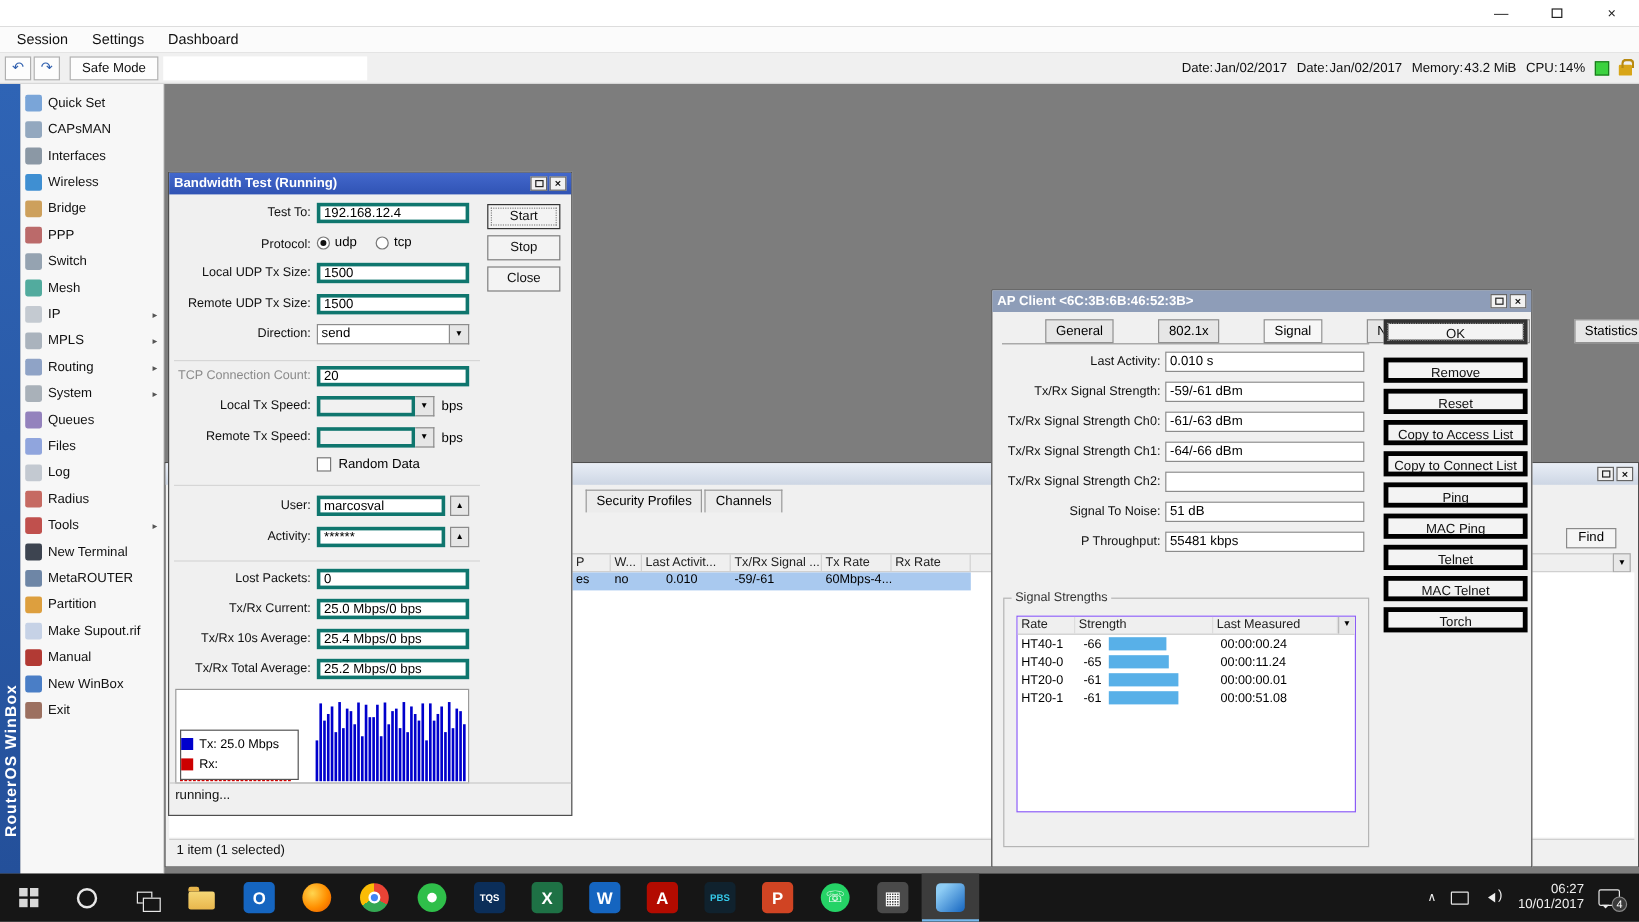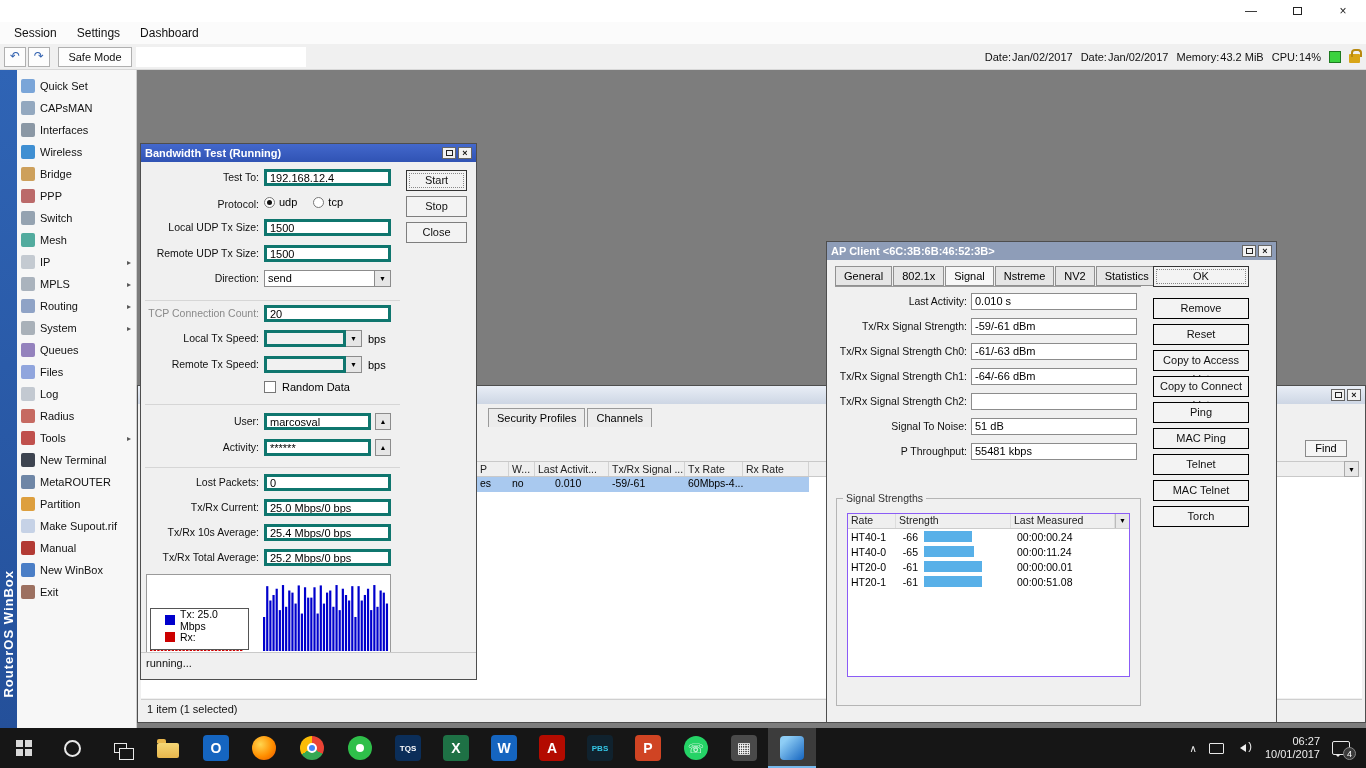--- a/index.html
+++ b/index.html
@@ -51,42 +51,42 @@
   #wifi-chooser{position:absolute;right:6px;top:75px;width:15px;height:16px;font-size:7px;text-align:center;line-height:15px;border:1px solid #aaa;background:#e8e8e8;}
   #wifi-body{position:absolute;left:3px;top:91px;width:1221px;height:221px;background:#ffffff;}
   #wifi-row{position:absolute;left:336px;top:0;height:15px;display:flex;background:#a9c9ef;}
   .wcell{font-size:10.5px;padding:0 3px;white-space:nowrap;overflow:hidden;color:#000;}
   .wcell:nth-child(1){width:32px;} .wcell:nth-child(2){width:26px;} .wcell:nth-child(3){width:74px;padding-left:20px;}
   .wcell:nth-child(4){width:76px;} .wcell:nth-child(5){width:58px;} .wcell:nth-child(6){width:66px;margin-top:22px;}
   #wifi-status{position:absolute;left:3px;bottom:3px;width:1221px;height:20px;border-top:1px solid #cfcfcf;font-size:11px;padding:3px 6px;background:#f0f0f0;color:#111;}
   
   #ap-dlg{position:absolute;left:689px;top:171px;width:451px;height:482px;background:#f0f0f0;border:1px solid #4e4e4e;z-index:2;}
   #ap-tabs{position:absolute;left:8px;top:24px;display:flex;}
-  .tab{border:1px solid #919191;background:#e6e6e6;padding:3px 8px;font-size:11px;margin-right:1px;}
+  .tab{border:1px solid #919191;background:#e6e6e6;padding:3px 8px;font-size:11px;margin-right:1px;margin-left:36px;}
   .tab.active{background:#f7f7f7;position:relative;}
   #ap-tabline{position:absolute;left:8px;top:44px;width:306px;border-top:1px solid #9a9a9a;}
   #ap-fields{position:absolute;left:-10px;top:51px;width:330px;}
   .ap-row{height:25px;display:flex;align-items:flex-start;}
   .ap-label{width:150px;text-align:right;font-size:10.5px;padding-top:2px;white-space:nowrap;color:#111;}
   .ap-value{margin-left:4px;width:166px;height:17px;border:1px solid #8c8c8c;background:#fff;font-size:11px;padding:1px 3px;white-space:nowrap;overflow:hidden;}
   #ap-group{position:absolute;left:9px;top:256px;width:305px;height:208px;border:1px solid #b5b5b5;}
   #ap-group-title{position:absolute;top:-7px;left:6px;background:#f0f0f0;padding:0 3px;font-size:10.5px;color:#333;}
   #sig-table{position:absolute;left:10px;top:14px;width:283px;height:164px;border:1px solid #8b5cf6;background:#fff;overflow:hidden;}
   #sig-head{display:flex;height:15px;background:#efefef;border-bottom:1px solid #ccc;}
   .sig-col{font-size:10.5px;padding:0 3px;border-right:1px solid #ddd;white-space:nowrap;overflow:hidden;color:#222;}
   .sig-col:nth-child(1){width:48px;} .sig-col:nth-child(2){width:115px;} .sig-col:nth-child(3){width:104px;}
   #sig-chooser{width:14px;font-size:7px;text-align:center;line-height:14px;background:#e8e8e8;border-left:1px solid #bbb;}
   .sig-row{display:flex;height:15px;align-items:center;font-size:10.5px;}
   .sr-rate{width:48px;padding-left:3px;}
   .sr-strength{width:115px;display:flex;align-items:center;}
   .sr-num{width:22px;text-align:right;margin-right:6px;}
   .sr-bar{height:11px;background:#58b0e8;display:inline-block;}
   .sr-last{width:104px;padding-left:6px;}
   #ap-buttons{position:absolute;left:326px;top:24px;width:116px;display:flex;flex-direction:column;}
-  .ap-btn{width:96px;height:21px;border:1px solid #000000;background:#f3f3f3;font-size:11px;text-align:center;line-height:19px;margin-bottom:5px;color:#111;}
+  .ap-btn{width:120px;height:21px;border:4px solid #000000;background:#f3f3f3;font-size:11px;text-align:center;line-height:19px;margin-bottom:5px;color:#111;}
   .ap-btn:first-child{border-color:#333;margin-bottom:11px;outline:1px dotted #888;outline-offset:-4px;}
   
   #bw-dlg{position:absolute;left:3px;top:73px;width:337px;height:537px;background:#f0f0f0;border:1px solid #4e4e4e;z-index:3;}
   .bwl{position:absolute;left:0;width:118px;text-align:right;font-size:10.5px;padding-top:2px;white-space:nowrap;color:#111;}
   .bwl.gray{color:#8a8a8a;}
   .bwc{position:absolute;left:123px;display:flex;align-items:center;}
   .bw-in{height:17px;border:3px solid #0f766e;font-size:11px;padding:0 3px;background:#fff;color:#000;width:127px;}
   .bw-in.dis{background:#f1f1f1;}
   .combo-text{width:111px;height:17px;border:1px solid #8c8c8c;background:#fff;font-size:11px;padding:1px 3px;}
   .combo-btn{width:16px;height:17px;border:1px solid #8c8c8c;border-left:none;background:#e6e6e6;font-size:7px;text-align:center;line-height:16px;}
@@ -94,21 +94,21 @@
   .unit{font-size:11px;margin-left:6px;}
   .radio-wrap{display:flex;align-items:center;gap:4px;font-size:11px;margin-right:16px;}
   .rb{width:11px;height:11px;border:1px solid #777;border-radius:50%;background:#fff;position:relative;}
   .rb.on::after{content:"";position:absolute;inset:2px;background:#111;border-radius:50%;}
   .cb{width:12px;height:12px;border:1px solid #777;background:#fff;margin-right:6px;}
   .bw-sep{position:absolute;left:4px;width:255px;border-top:1px solid #d6d6d6;}
   #bw-buttons{position:absolute;left:265px;top:26px;display:flex;flex-direction:column;gap:5px;}
   .bw-btn{width:61px;height:21px;border:1px solid #7e7e7e;background:#f3f3f3;font-size:11px;text-align:center;line-height:19px;color:#111;}
   .bw-btn:first-child{border-color:#333;outline:1px dotted #888;outline-offset:-4px;}
   #bw-graph{position:absolute;left:5px;top:430px;width:245px;height:79px;background:#fff;border:1px solid #9a9a9a;}
-  #bw-legend{position:absolute;left:3px;top:33px;width:99px;height:42px;background:#fff;border:1px solid #555;font-size:10.5px;padding:2px 14px;}
+  #bw-legend{position:absolute;left:3px;top:33px;width:99px;height:42px;background:#fff;border:1px solid #555;font-size:10.5px;padding:2px 0;}
   .lg-row{display:flex;align-items:center;gap:5px;height:17px;}
   .lg-sq{width:10px;height:10px;background:#888;flex:none;}
   #bw-statusbar{position:absolute;left:0;top:508px;width:335px;height:28px;border-top:1px solid #c9c9c9;font-size:11px;padding:4px 5px;color:#111;}
   
   #taskbar{position:absolute;left:0;top:728px;width:1366px;height:40px;background:#161616;display:flex;align-items:stretch;z-index:9;}
   .slot{width:48px;display:flex;align-items:center;justify-content:center;flex:none;}
   .slot.active{background:#3c3c3c;box-shadow:inset 0 -2px 0 #76b9ed;}
   .ic{width:26px;height:26px;border-radius:4px;display:flex;align-items:center;justify-content:center;color:#fff;font-size:14px;font-weight:bold;}
   .win-logo{width:16px;height:16px;background:
     linear-gradient(#d9d9d9,#d9d9d9) 0 0/7px 7px no-repeat,

